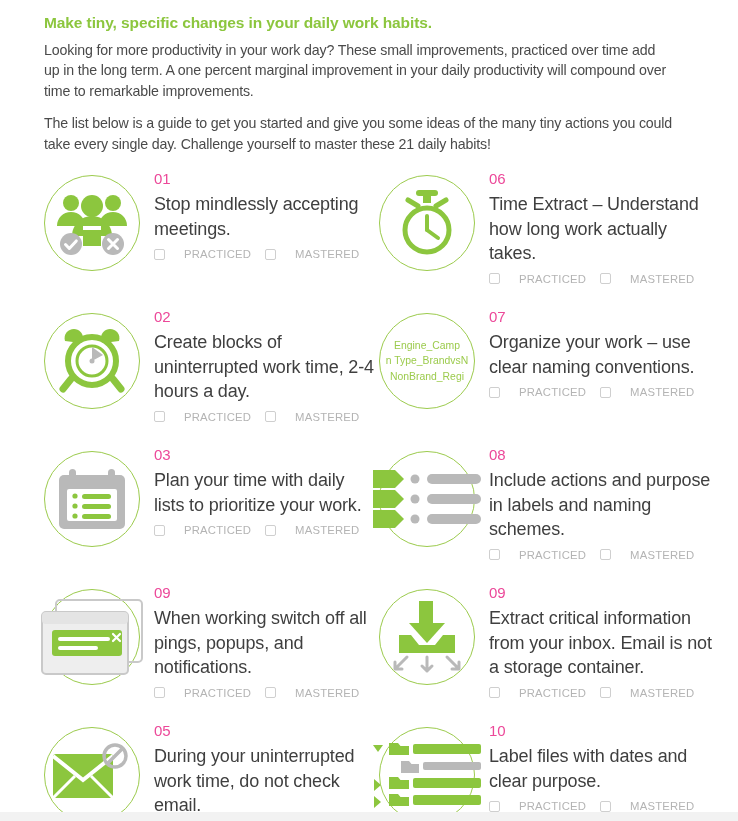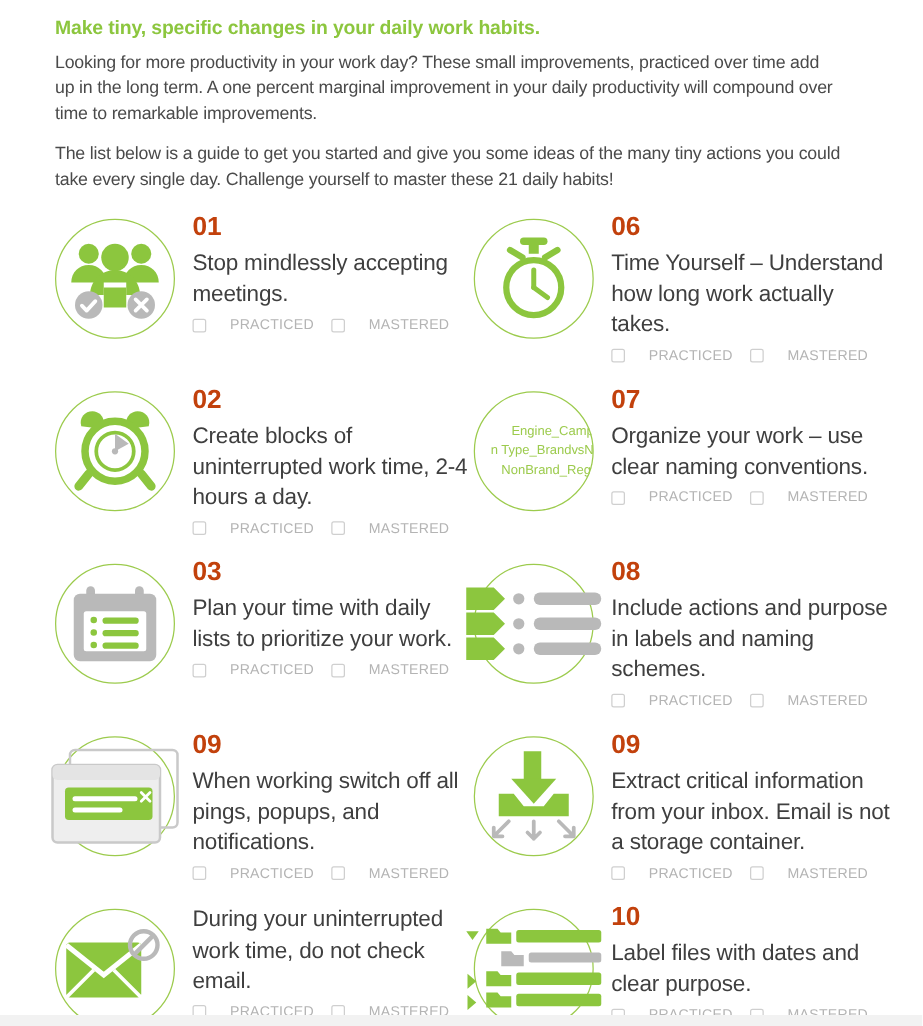--- a/index.html
+++ b/index.html
@@ -69,23 +69,23 @@
     position: absolute;
     inset: 0;
     display: flex;
     align-items: center;
     justify-content: center;
   }
   .icon-area svg { display: block; overflow: visible; }
 
   .body { padding-left: 14px; padding-top: 0px; flex: 1; min-width: 0; }
   .num {
-    color: #c2410c;
-    font-size: 21px;
-    font-weight: bold;
+    color: #ec4899;
+    font-size: 15px;
+    font-weight: normal;
     line-height: 1;
     margin-bottom: 6px;
     letter-spacing: 0px;
   }
   .desc {
     color: #3f3f3f;
     font-size: 18px;
     line-height: 1.37;
     margin-bottom: 7px;
     letter-spacing: -0.15px;
@@ -112,21 +112,21 @@
     font-size: 11.3px;
     letter-spacing: 0.2px;
   }
 
   
   .txt-icon {
     position: absolute;
     inset: 0;
     display: flex;
     flex-direction: column;
-    align-items: flex-end;
+    align-items: center;
     justify-content: center;
     overflow: hidden;
     border-radius: 50%;
   }
   .txt-icon span {
     color: #9ccb4d;
     font-size: 10.4px;
     line-height: 1.45;
     white-space: nowrap;
   }
@@ -196,21 +196,21 @@
       <path d="M12 12 L22 18" stroke="#8cc63e" stroke-width="5" stroke-linecap="round"></path>
       <path d="M50 12 L40 18" stroke="#8cc63e" stroke-width="5" stroke-linecap="round"></path>
       <circle cx="31" cy="42" r="22" fill="none" stroke="#8cc63e" stroke-width="5"></circle>
       <path d="M31 42 V28" stroke="#8cc63e" stroke-width="4" stroke-linecap="round"></path>
       <path d="M31 42 L42 50" stroke="#8cc63e" stroke-width="4" stroke-linecap="round"></path>
     </svg>
           </div>
         </div>
         <div class="body">
           <div class="num">06</div>
-          <div class="desc">Time Yourself – Understand how long work actually takes.</div>
+          <div class="desc">Time Extract – Understand how long work actually takes.</div>
           <div class="checks">
             <div class="check">
               <span class="box"></span>
               <span class="clabel">PRACTICED</span>
             </div>
             <div class="check">
               <span class="box"></span>
               <span class="clabel">MASTERED</span>
             </div>
           </div>
@@ -402,20 +402,21 @@
     <svg width="82" height="66" viewBox="0 0 82 66">
       <rect x="2" y="12" width="60" height="44" rx="3" fill="#8cc63e"></rect>
       <path d="M2 14 L32 38 L62 14" fill="none" stroke="#fff" stroke-width="4"></path>
       <path d="M2 56 L24 34 M62 56 L40 34" stroke="#fff" stroke-width="3"></path>
       <circle cx="64" cy="14" r="11" fill="none" stroke="#b9b9b9" stroke-width="3.5"></circle>
       <path d="M56.5 21.5 L71.5 6.5" stroke="#b9b9b9" stroke-width="3.5" stroke-linecap="round"></path>
     </svg>
           </div>
         </div>
         <div class="body">
+          <div class="num">05</div>
           <div class="desc">During your uninterrupted work time, do not check email.</div>
           <div class="checks">
             <div class="check">
               <span class="box"></span>
               <span class="clabel">PRACTICED</span>
             </div>
             <div class="check">
               <span class="box"></span>
               <span class="clabel">MASTERED</span>
             </div>

